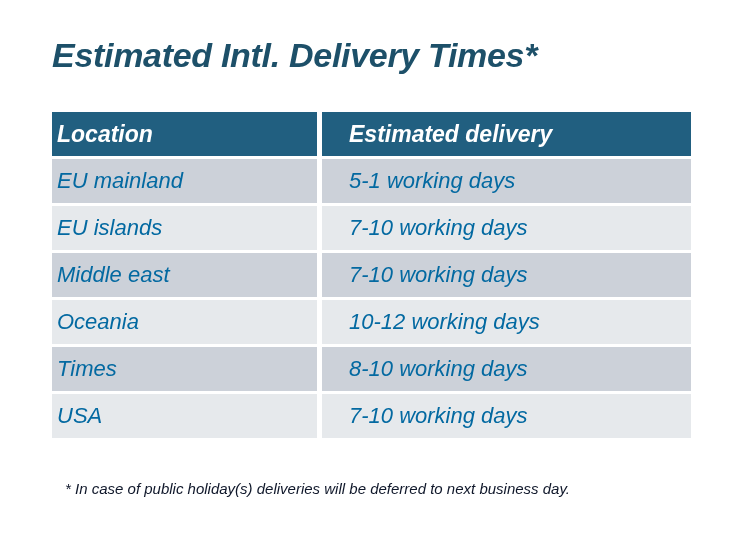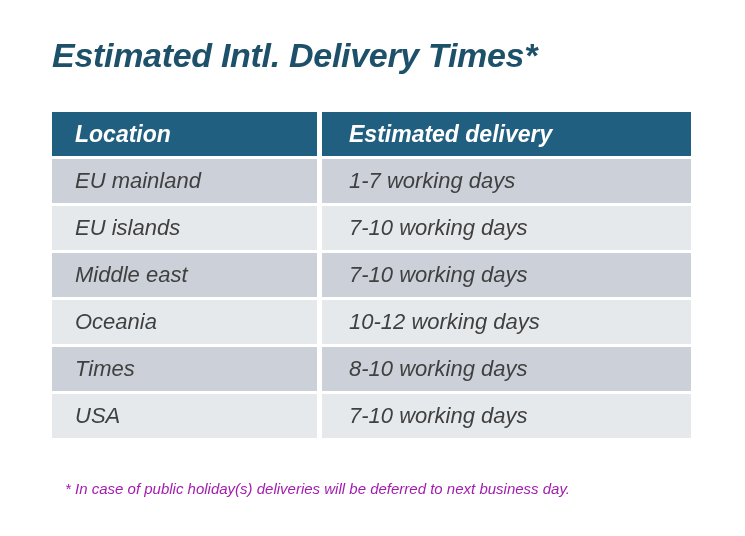--- a/index.html
+++ b/index.html
@@ -44,27 +44,27 @@
   }
   .table-row:last-child {
     margin-bottom: 8px;
   }
   .cell {
     display: flex;
     align-items: center;
     height: 100%;
     box-sizing: border-box;
     font-size: 22px;
-    color: #404040;
+    color: #0369a1;
     overflow: hidden;
     white-space: nowrap;
   }
   .cell-location {
     width: 265px;
-    padding-left: 23px;
+    padding-left: 5px;
     margin-right: 5px;
     flex: 0 0 265px;
   }
   .cell-delivery {
     flex: 1 1 auto;
     padding-left: 27px;
   }
   .header-row .cell {
     background: #215f80;
     color: #ffffff;
@@ -75,41 +75,41 @@
     background: #ccd1d9;
   }
   .row-light .cell {
     background: #e6e9ec;
   }
   .footnote {
     position: absolute;
     left: 65px;
     top: 480px;
     font-size: 15px;
-    color: #a21caf;
+    color: #0f172a;
     white-space: nowrap;
   }
 </style>
 </head>
 <body>
 
 <div class="page">
 
   <div class="page-title">Estimated Intl. Delivery Times*</div>
 
   <div class="delivery-table">
 
     <div class="table-row header-row">
       <div class="cell cell-location">Location</div>
       <div class="cell cell-delivery">Estimated delivery</div>
     </div>
 
     <div class="table-row row-dark">
       <div class="cell cell-location">EU mainland</div>
-      <div class="cell cell-delivery">1-7 working days</div>
+      <div class="cell cell-delivery">5-1 working days</div>
     </div>
 
     <div class="table-row row-light">
       <div class="cell cell-location">EU islands</div>
       <div class="cell cell-delivery">7-10 working days</div>
     </div>
 
     <div class="table-row row-dark">
       <div class="cell cell-location">Middle east</div>
       <div class="cell cell-delivery">7-10 working days</div>

